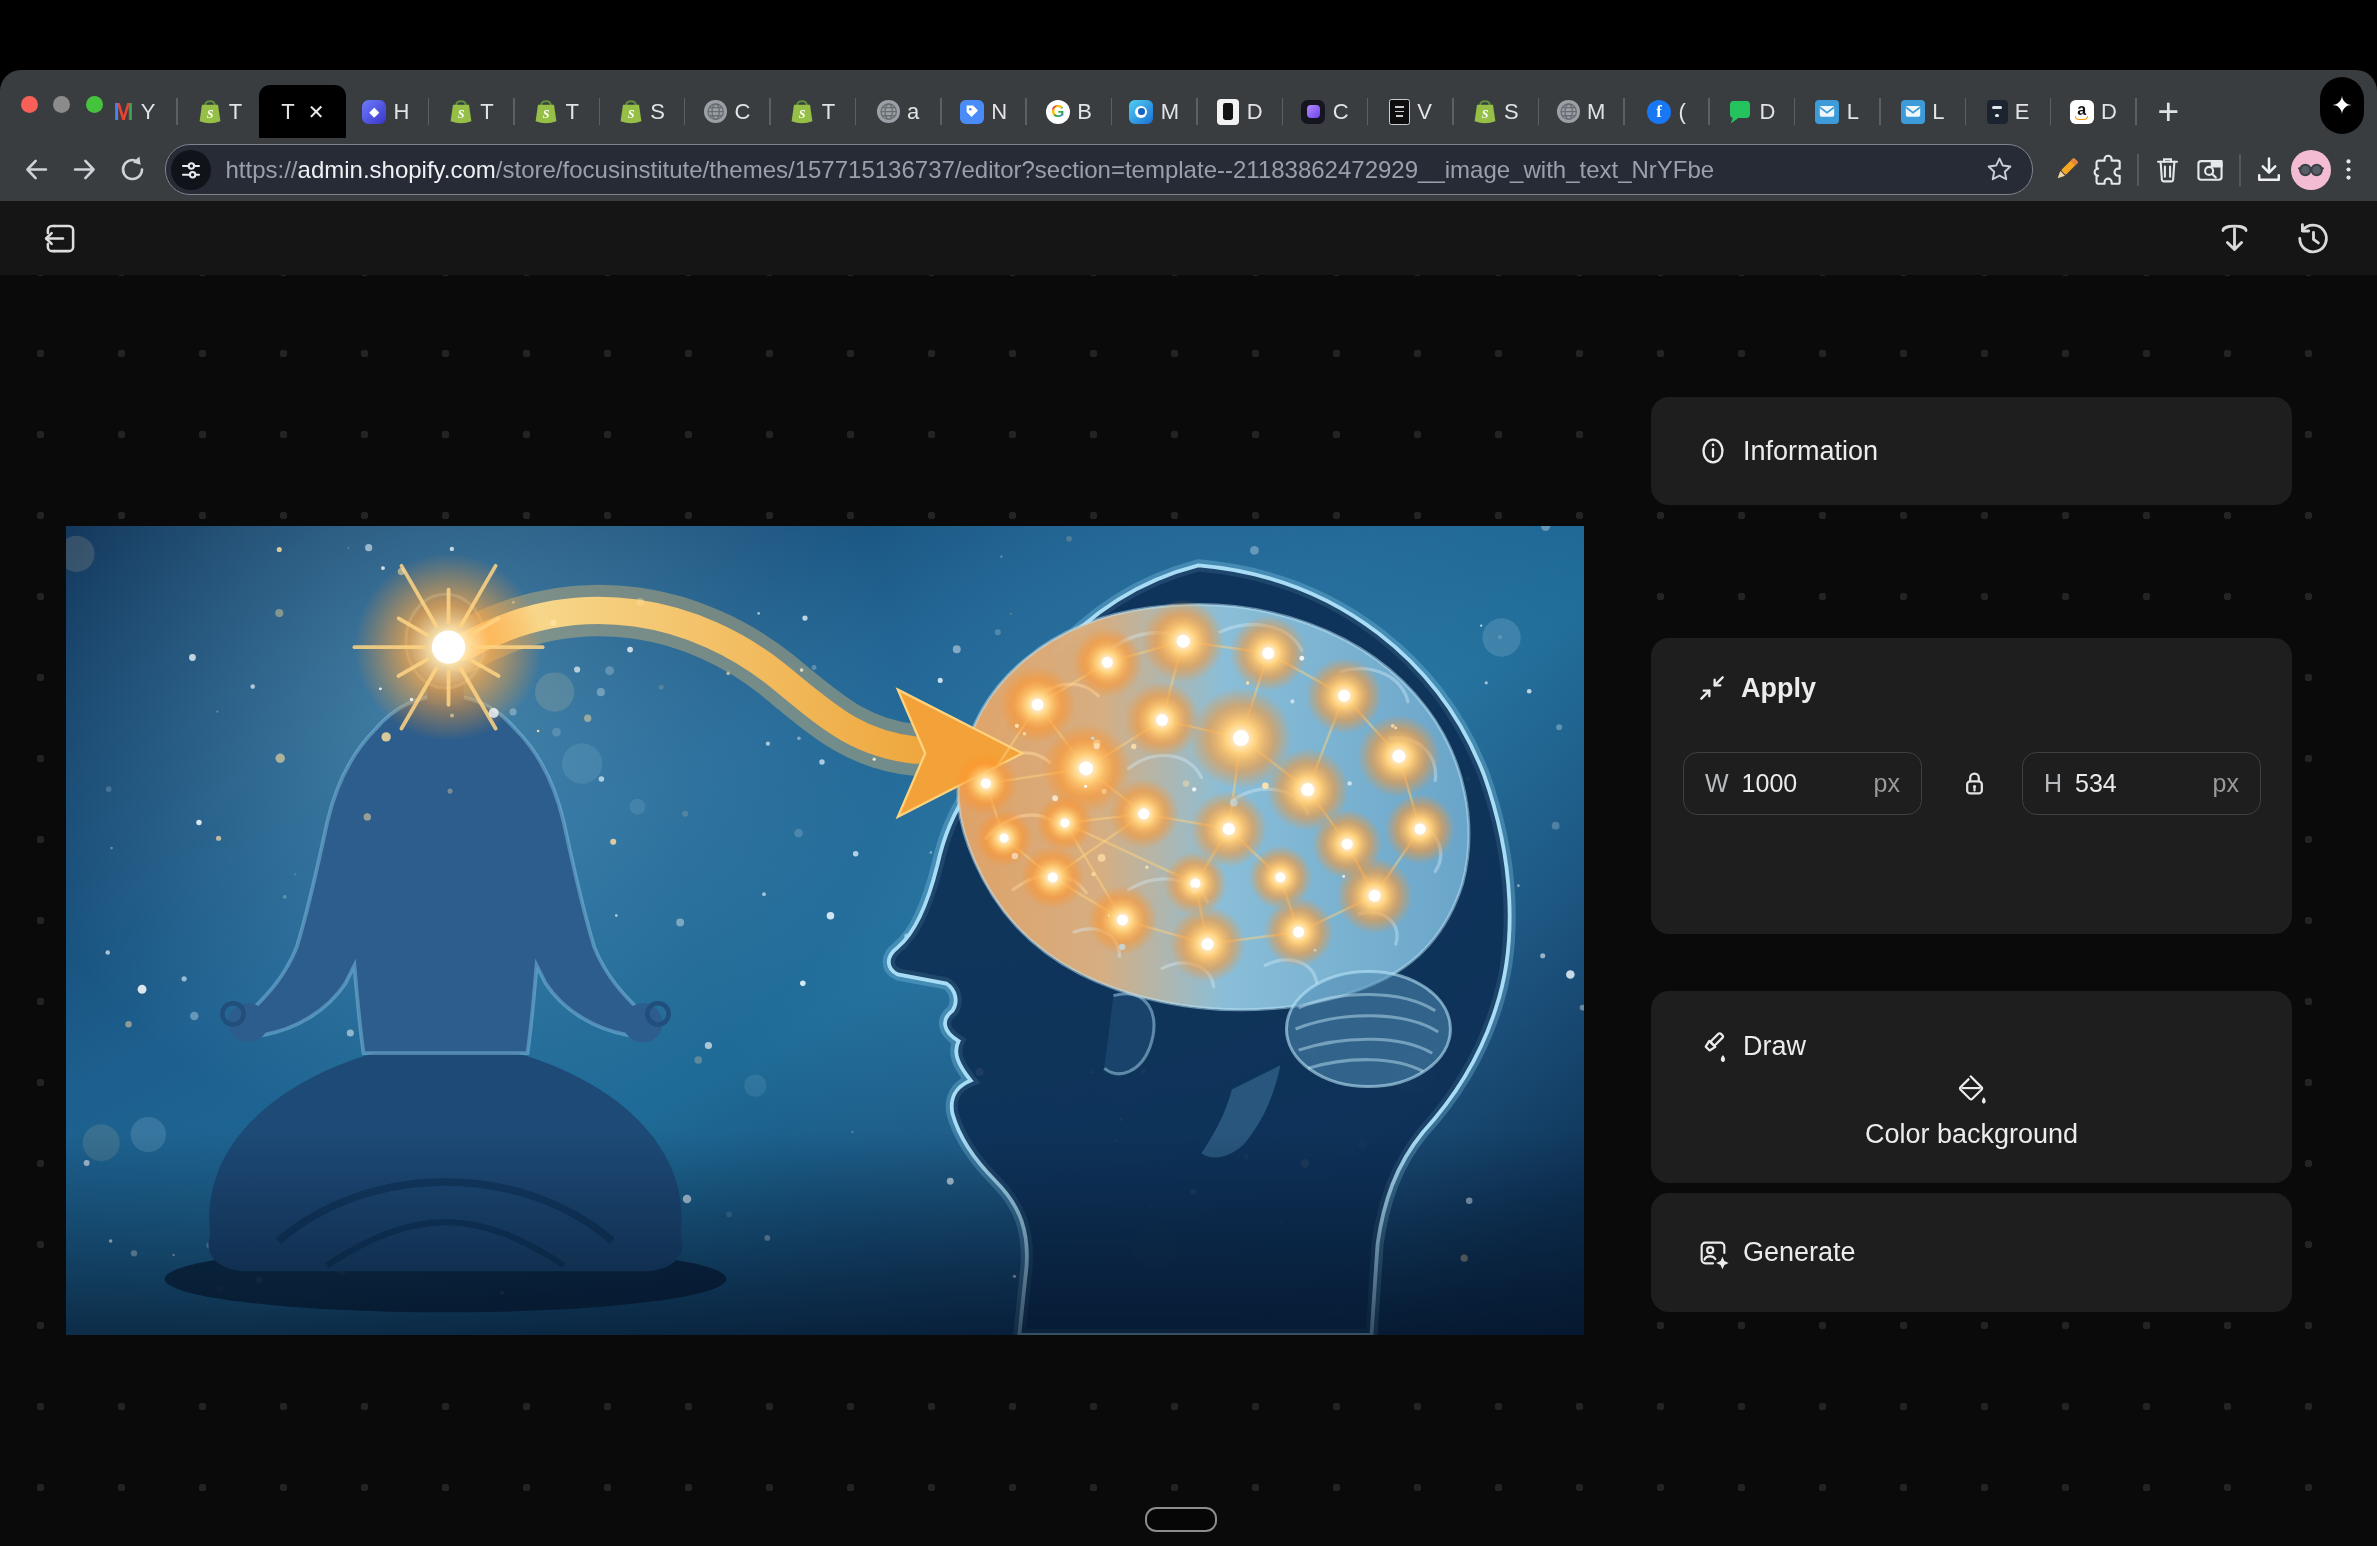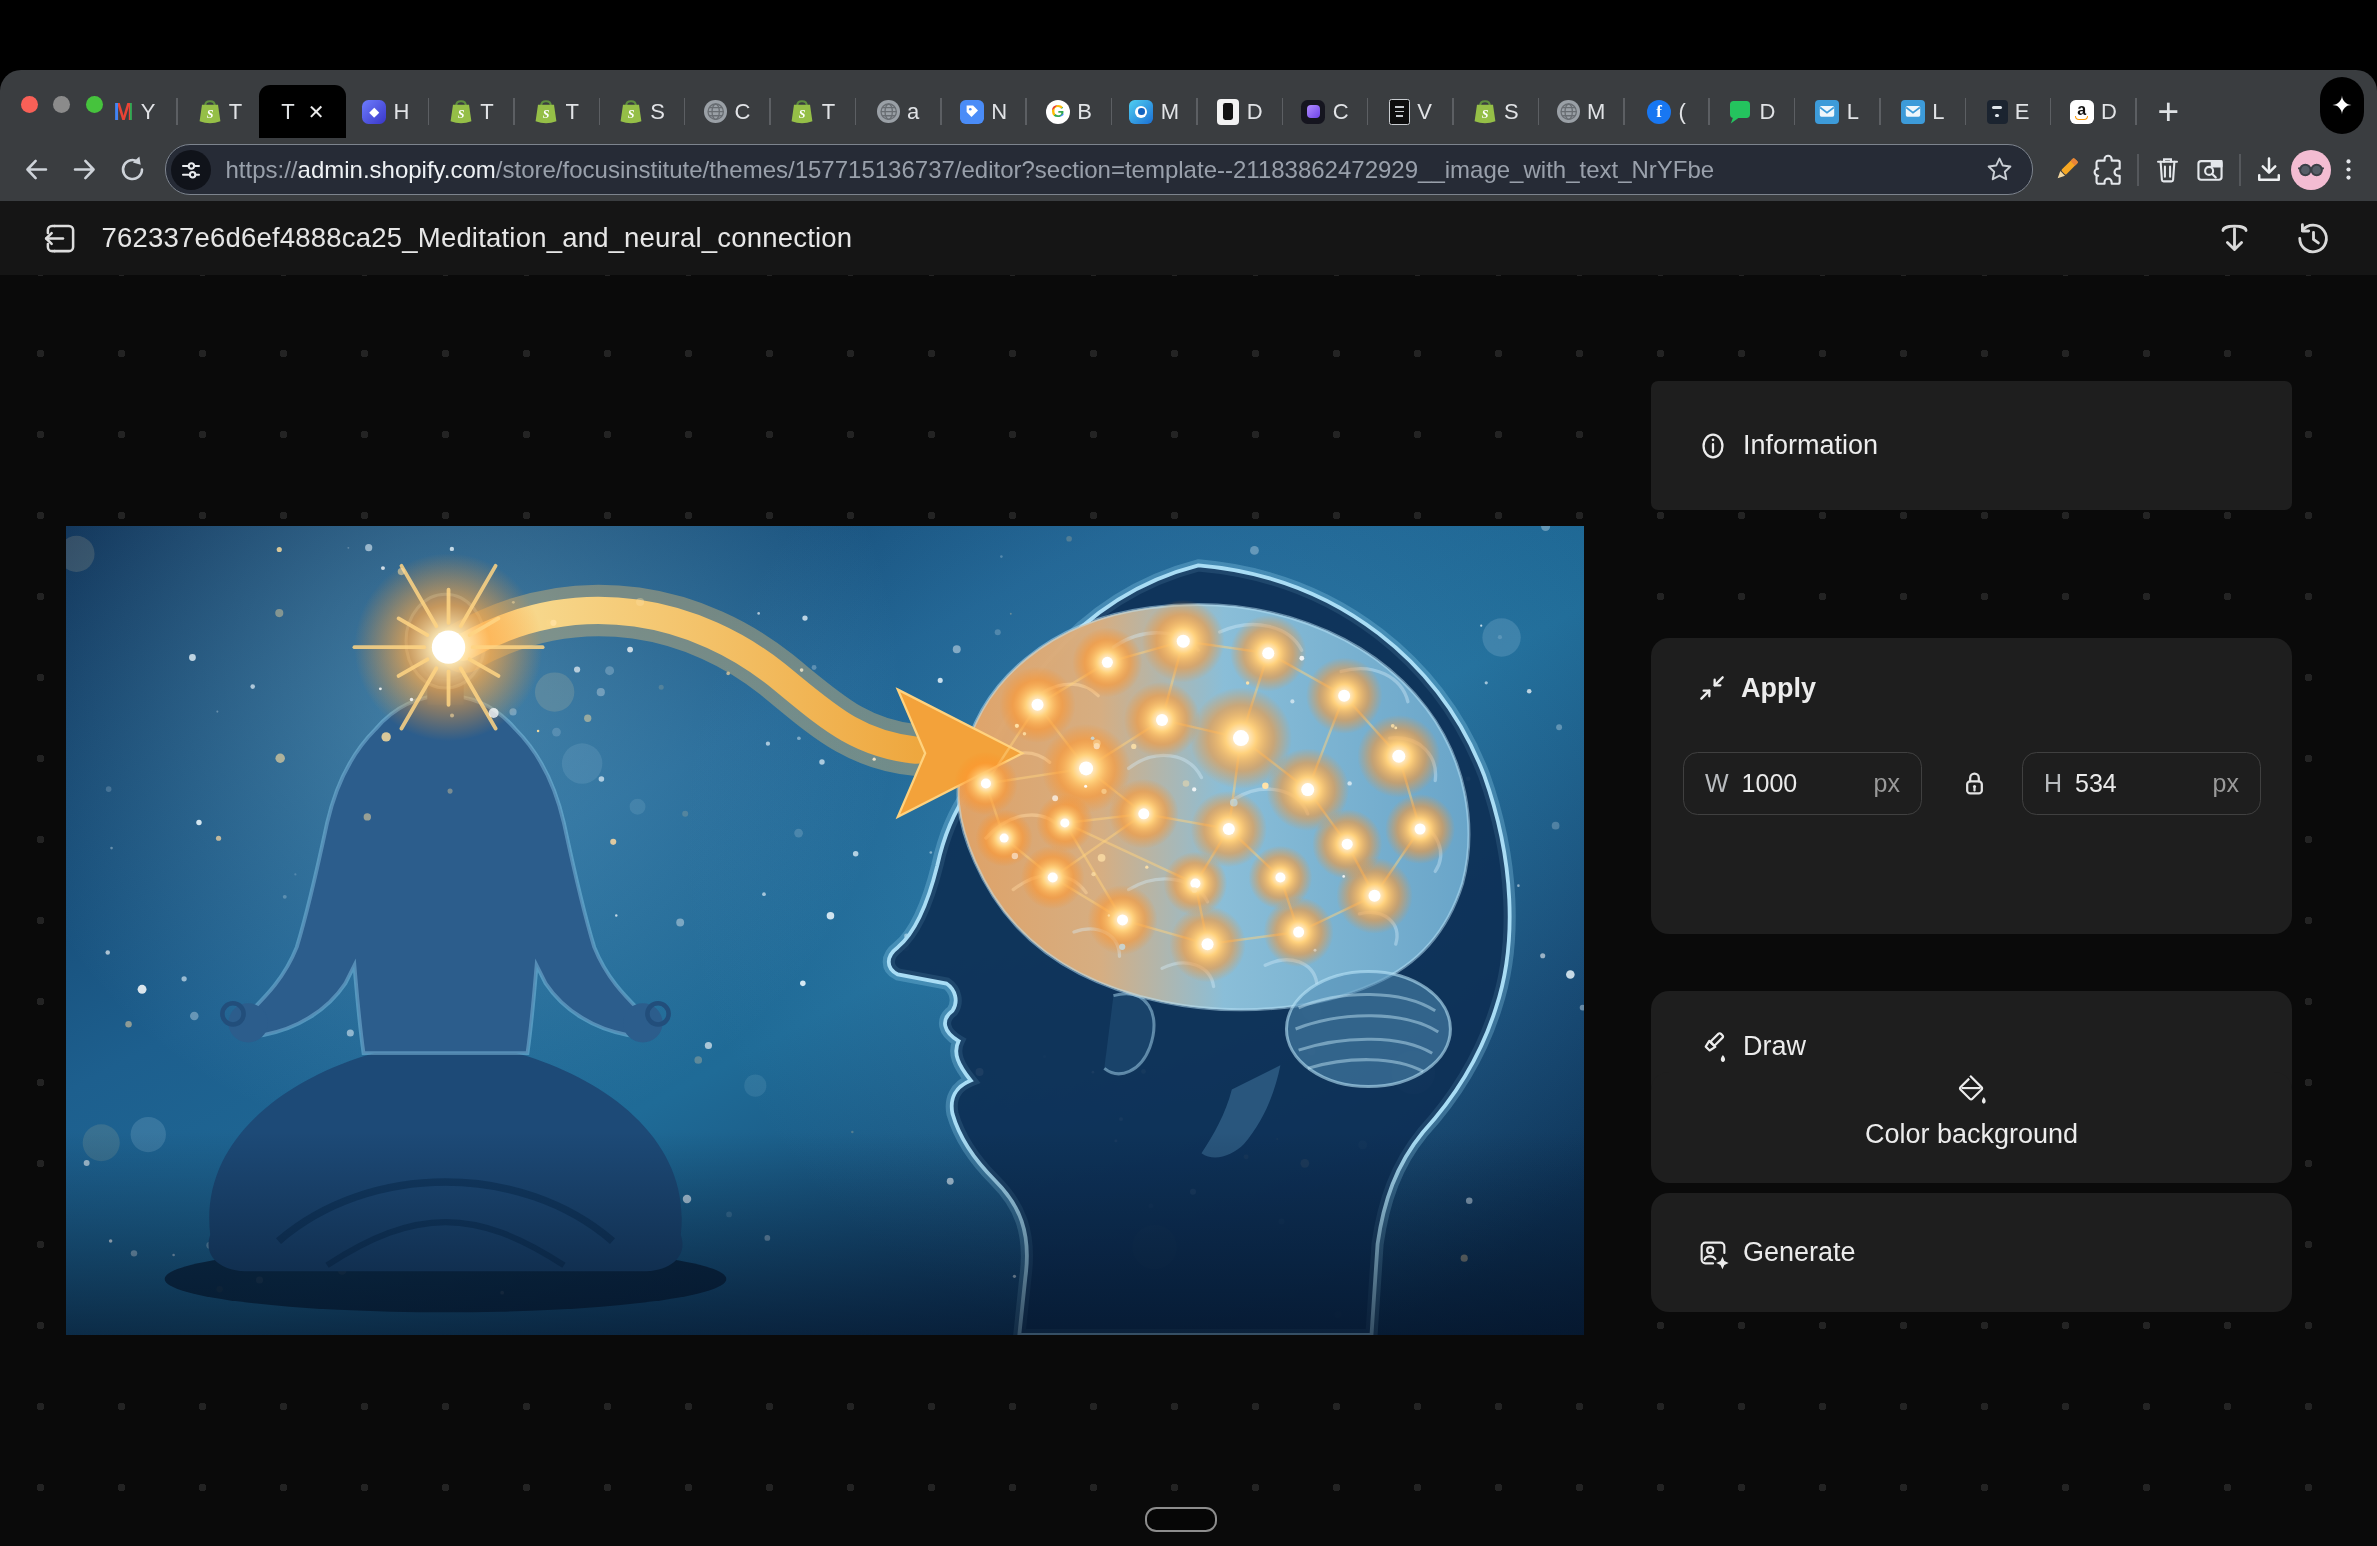--- a/index.html
+++ b/index.html
@@ -59,21 +59,21 @@
   .image-wrap svg{display:block;width:100%;height:100%;}
 
   .handle{position:absolute;left:1145px;top:1232px;width:68px;height:21px;
           border:2.4px solid #8d8d8d;border-radius:11.3px;background:rgba(0,0,0,.4);}
 
   
   .card{position:absolute;left:1651px;width:641px;background:#1e1e1e;border-radius:18px;
         display:flex;align-items:center;padding:0 45px;gap:13px;box-sizing:border-box;cursor:pointer;}
   .card .label{font-size:27px;color:#ececec;font-weight:500;}
   .card svg{flex:none;}
-  #card-info{top:106px;height:129px;border-radius:7px;}
+  #card-info{top:122px;height:108px;}
   #card-crop{top:242px;height:105px;}
   #card-draw{top:676px;height:111px;margin-top:40px;}
   #card-colorbg{top:797px;height:111px;flex-direction:column;}
   #card-generate{top:918px;height:119px;}
 
   #card-resize{top:363px;height:296px;display:block;padding:0;}
   .resize-title{position:absolute;left:45px;top:34px;display:flex;align-items:center;gap:13px;}
   .resize-title .label{font-size:27px;color:#ececec;font-weight:600;}
   .dim-input{position:absolute;width:239px;height:63px;border:1.6px solid #404040;border-radius:14.6px;
              display:flex;align-items:center;padding:0 21px;gap:13px;box-sizing:border-box;font-size:25px;}
@@ -458,21 +458,20 @@
     <div class="appheader">
       <svg width="37" height="37" viewBox="0 0 44 44">
           <g stroke="#dddddd" stroke-width="3" fill="none" stroke-linecap="round" stroke-linejoin="round">
             <path d="M15 7 h17 a5 5 0 0 1 5 5 v20 a5 5 0 0 1 -5 5 h-17"></path>
             <path d="M15 7 h-3 a5 5 0 0 0 -5 5 v3.5"></path>
             <path d="M15 37 h-3 a5 5 0 0 1 -5 -5 v-3.5"></path>
             <path d="M25 22 H5"></path>
             <path d="M11.5 15.5 L5 22 l6.5 6.5"></path>
           </g>
         </svg>
-      <div class="title">762337e6d6ef4888ca25_Meditation_and_neural_connection</div>
       <div class="hicons">
         <svg width="39" height="39" viewBox="0 0 44 44">
             <g stroke="#d9d9d9" stroke-width="3.2" fill="none" stroke-linecap="round" stroke-linejoin="round">
               <path d="M9 13 C9 6.5 35 6.5 35 13"></path>
               <path d="M22 11 v22"></path>
               <path d="M14 26.5 l8 8 8-8"></path>
             </g>
           </svg>
         <svg width="39" height="39" viewBox="0 0 44 44">
             <g stroke="#d9d9d9" stroke-width="3.2" fill="none" stroke-linecap="round" stroke-linejoin="round">

